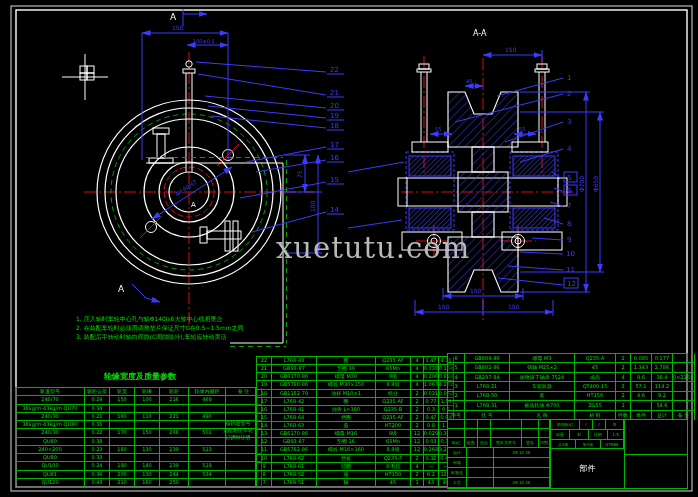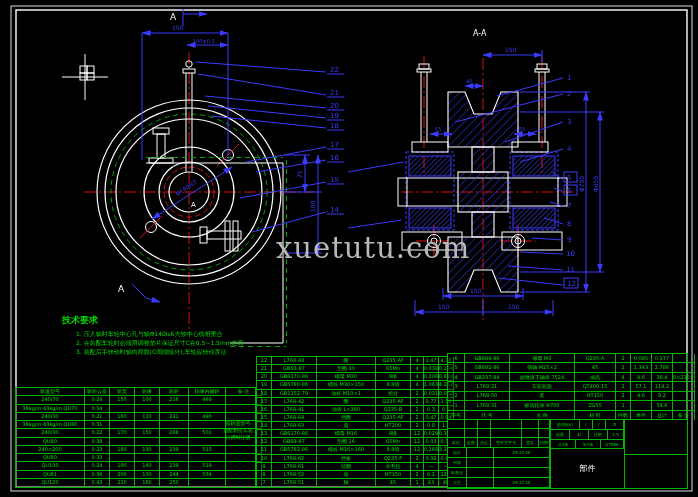--- a/index.html
+++ b/index.html
@@ -318,26 +318,26 @@
       <text x="567" y="226">8</text>
       <text x="567" y="242">9</text>
       <text x="566" y="256">10</text>
       <text x="566" y="272">11</text>
       <text x="567" y="286">12</text>
     </g>
   </g>
 </svg>
 
 <div id="tech">
-  <div class="t-title">技术要求</div>
   <div class="t-item">1. 压入轴时车轮中心孔与轴Φ140ls6大致中心线相重合</div>
   <div class="t-item">2. 在装配车轮时必须用调整垫片保证尺寸C在0.5~1.5mm之间</div>
   <div class="t-item">3. 装配后手转动时轴向间隙(C间隙除外),车轮应转动灵活</div>
 </div>
 
+<div id="wear-title">轮缘宽度及质量参数</div>
 <div class="tbl" id="wear-table" style="left:15px;top:387px;width:239px;height:99px;">
       <div class="trow">
         <div class="tcell" style="width: 68px;">轨道型号</div>
         <div class="tcell" style="width: 24px;">轨距公差</div>
         <div class="tcell" style="width: 24px;">轮宽</div>
         <div class="tcell" style="width: 24px;">轮缘</div>
         <div class="tcell" style="width: 28px;">轮距</div>
         <div class="tcell" style="width: 36px;">轮缘内侧距</div>
         <div class="tcell" style="width: 35px;">备 注</div>
       </div>

